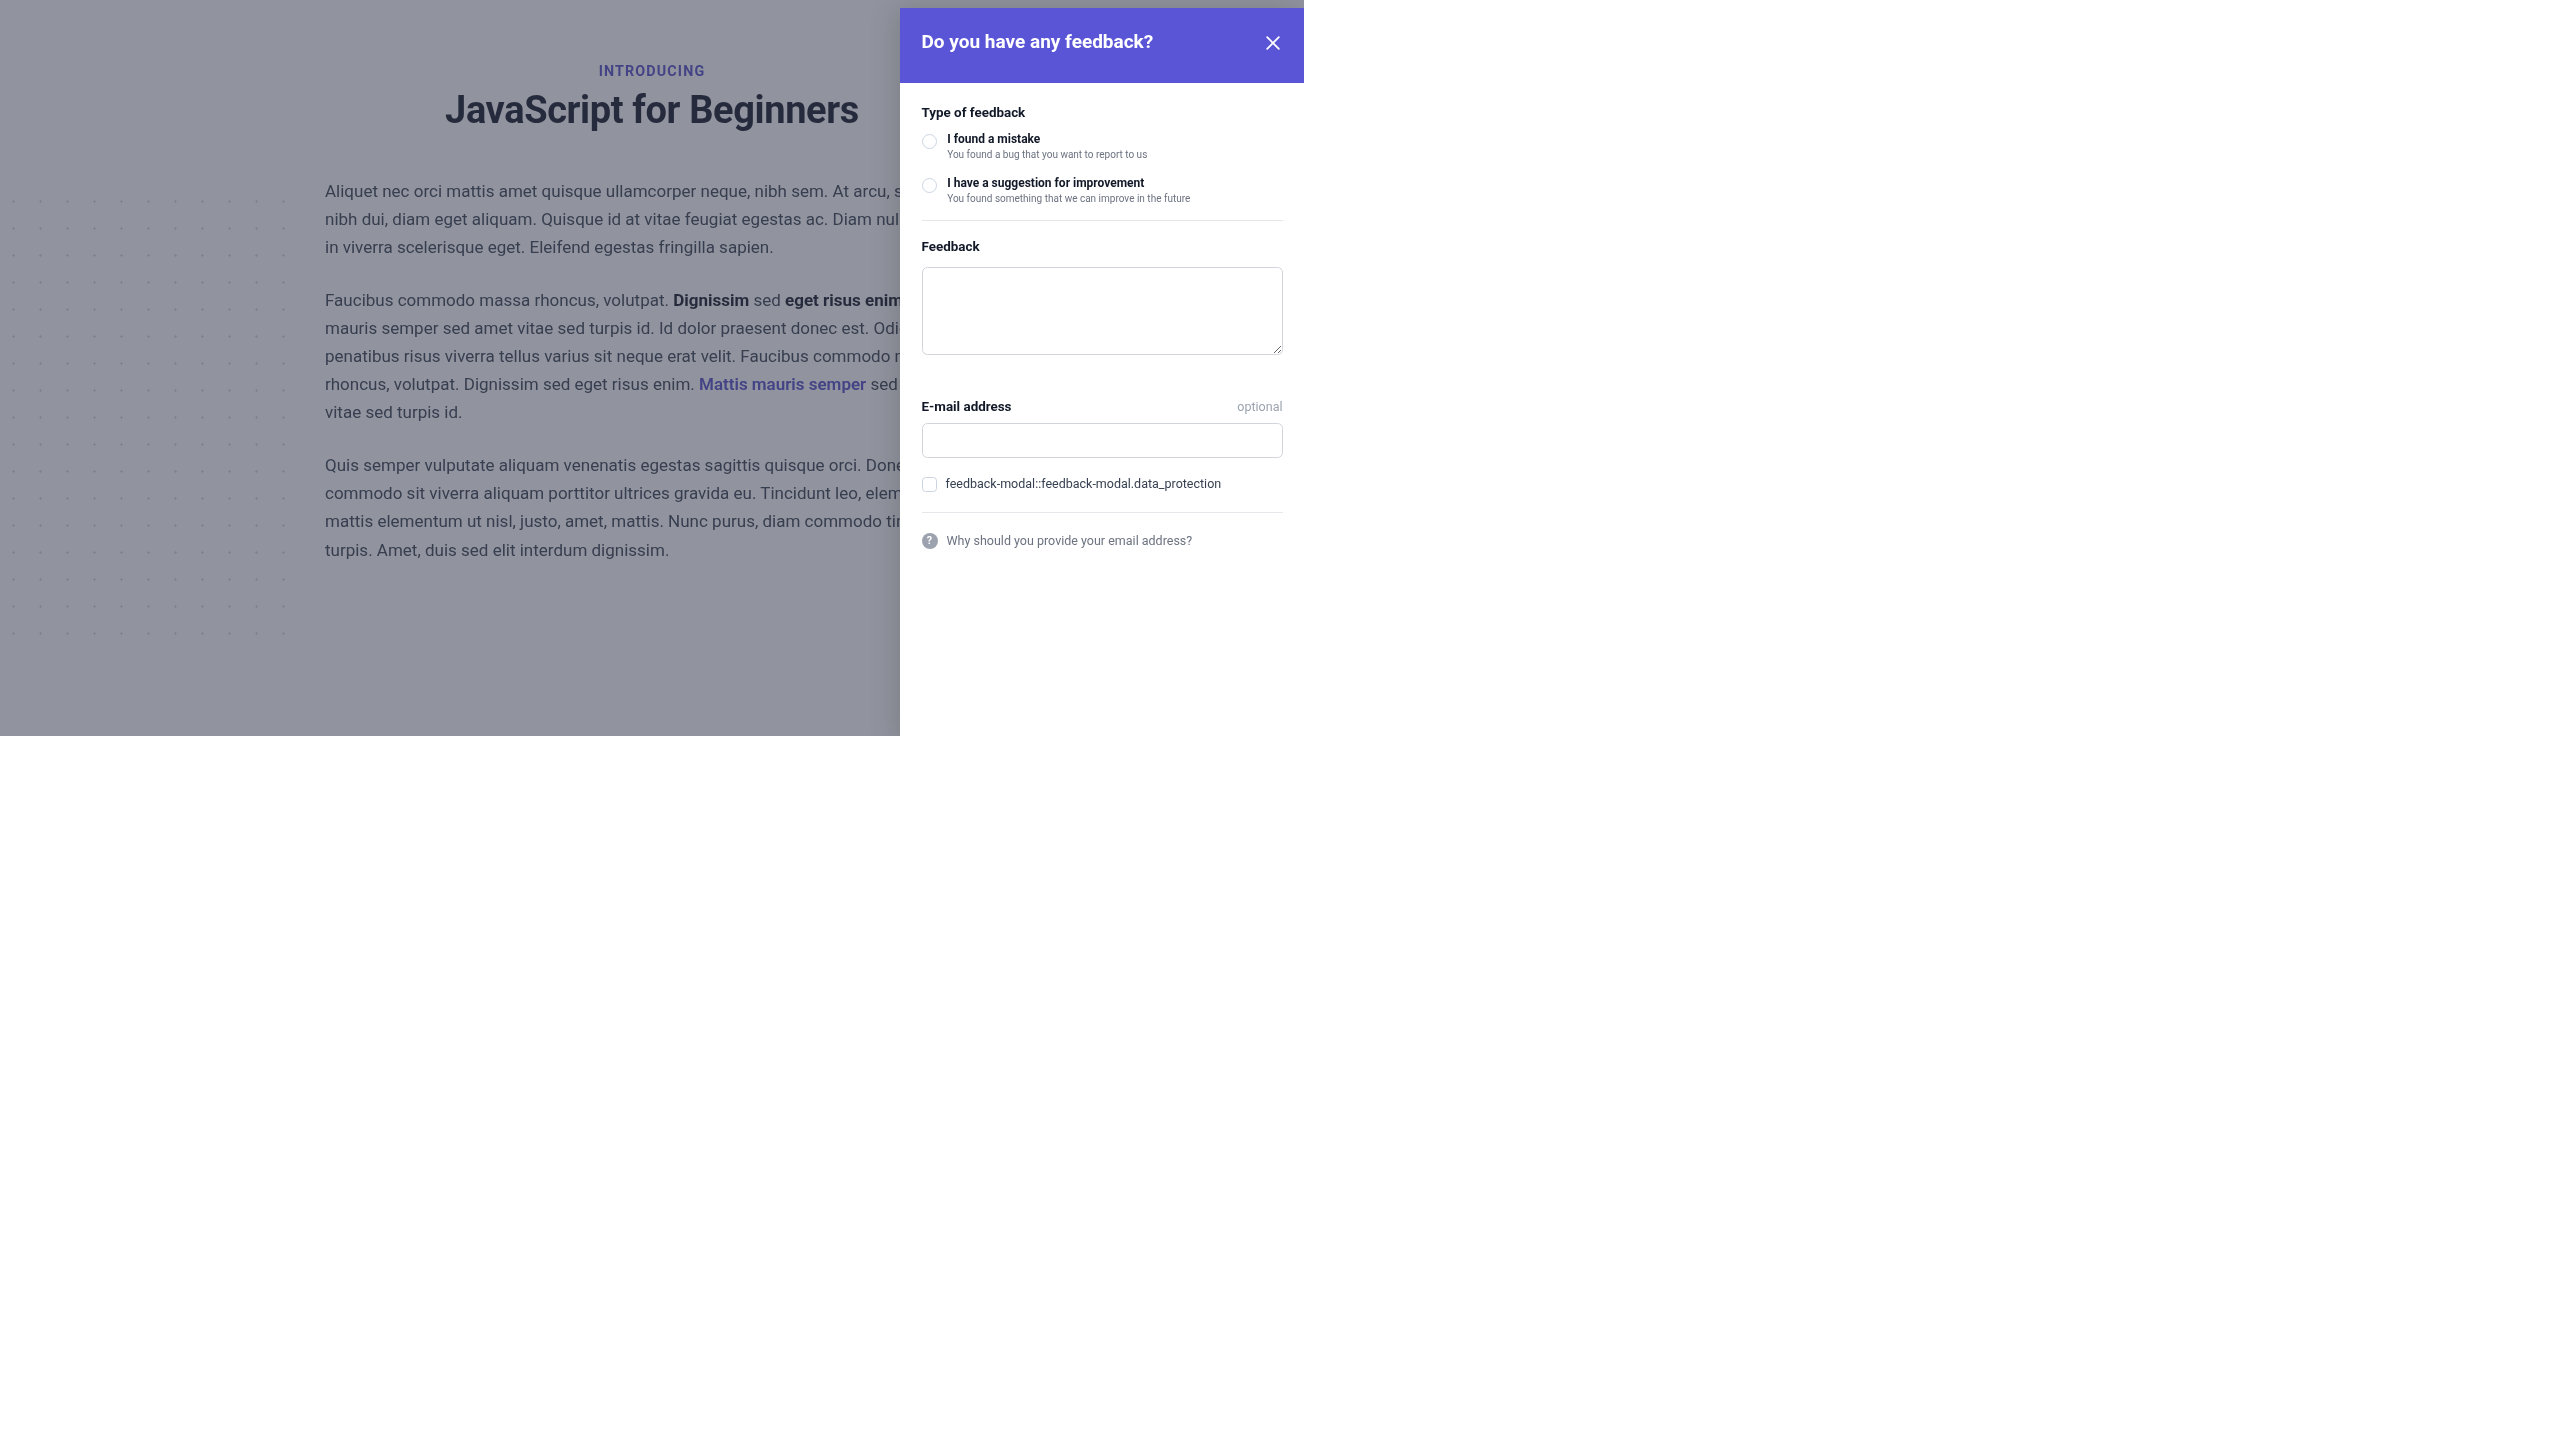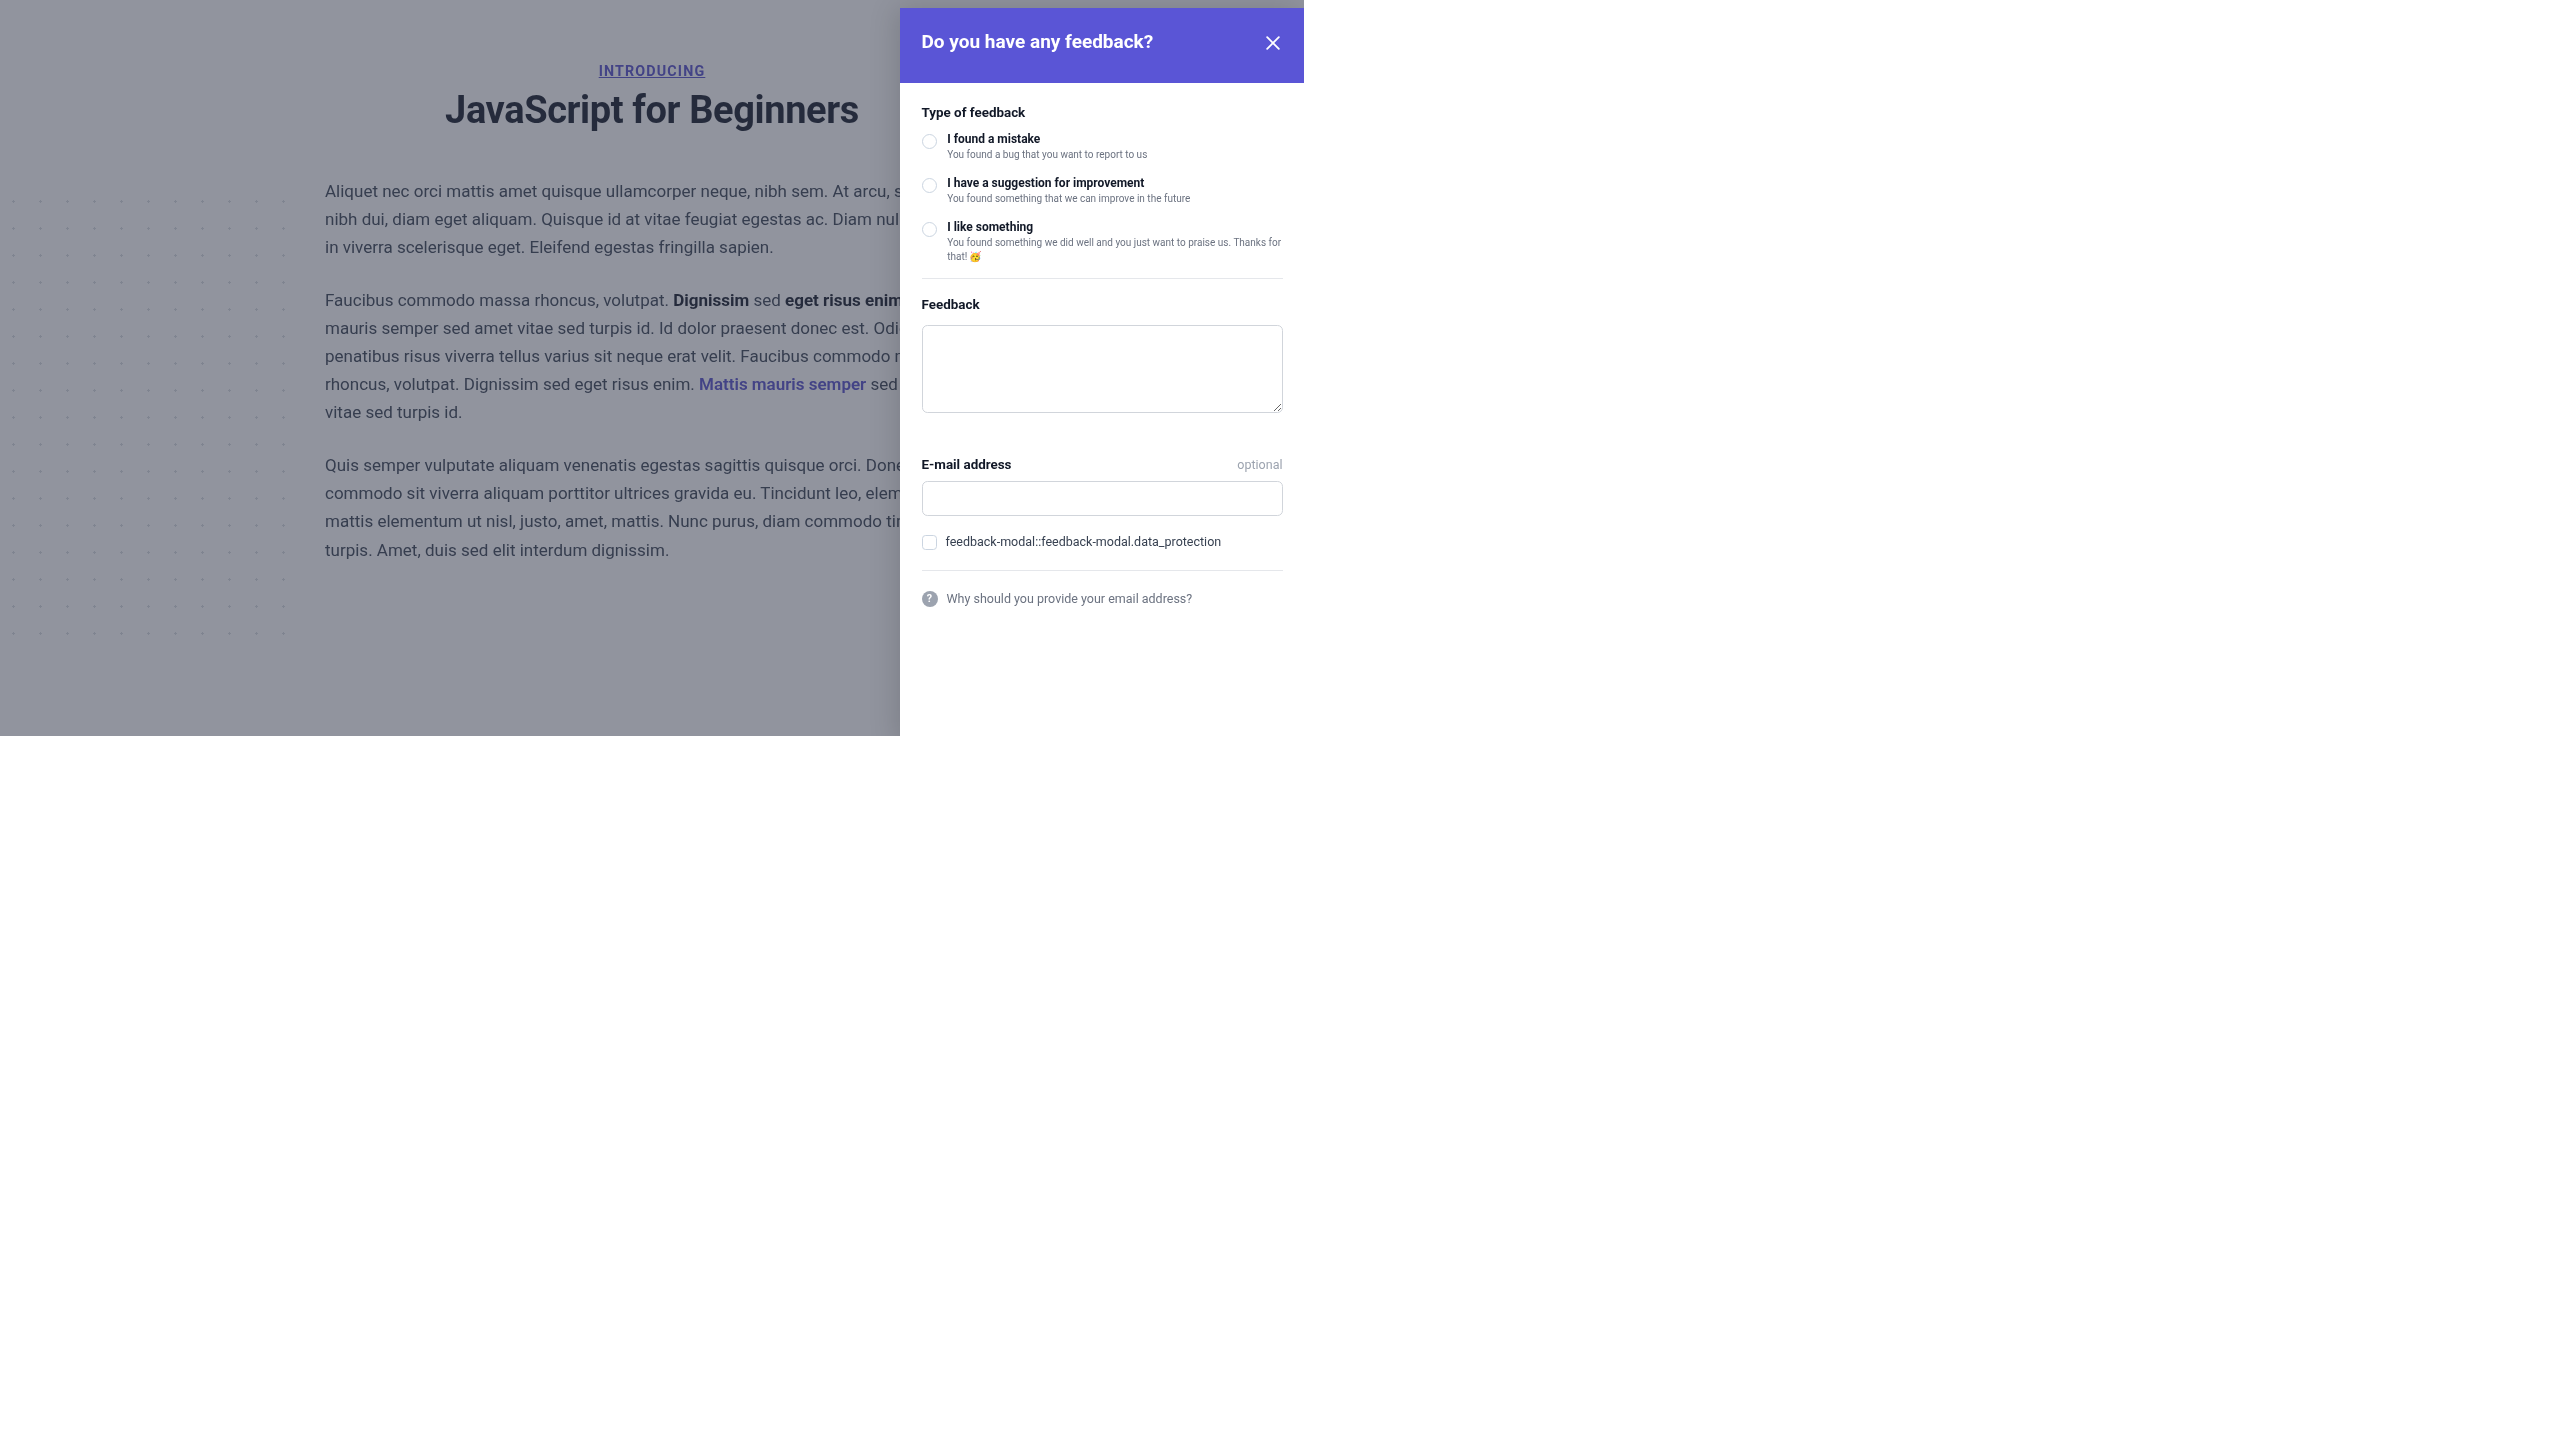--- a/index.html
+++ b/index.html
@@ -17,21 +17,20 @@
   max-width: 654px;
   margin: 0 auto;
   text-align: left;
 }
 .kicker {
   text-align: center;
   color: #524cc9;
   font-weight: 700;
   letter-spacing: 0.08em;
   font-size: 14.3px;
-  text-decoration: underline;
 }
 .headline {
   text-align: center;
   font-size: 38px;
   font-weight: 700;
   margin-top: 9px;
   color: #111827;
   letter-spacing: -0.01em;
 }
 .body-text {
@@ -288,27 +287,20 @@
     </div>
 
     <div class="radio-item">
       <div class="radio-circle"></div>
       <div class="radio-text">
         <div class="r-title">I have a suggestion for improvement</div>
         <div class="r-desc">You found something that we can improve in the future</div>
       </div>
     </div>
 
-    <div class="radio-item">
-      <div class="radio-circle"></div>
-      <div class="radio-text">
-        <div class="r-title">I like something</div>
-        <div class="r-desc">You found something we did well and you just want to praise us. Thanks for that! 🥳</div>
-      </div>
-    </div>
 
     <div class="divider"></div>
 
     <div class="section-label">Feedback</div>
     <textarea class="feedback-area" style=""></textarea>
 
     <div class="field-row">
       <div class="section-label" style="margin-bottom:0">E-mail address</div>
       <div class="optional">optional</div>
     </div>

